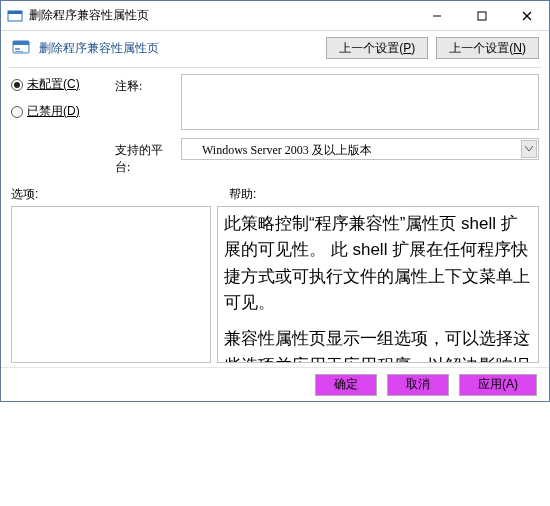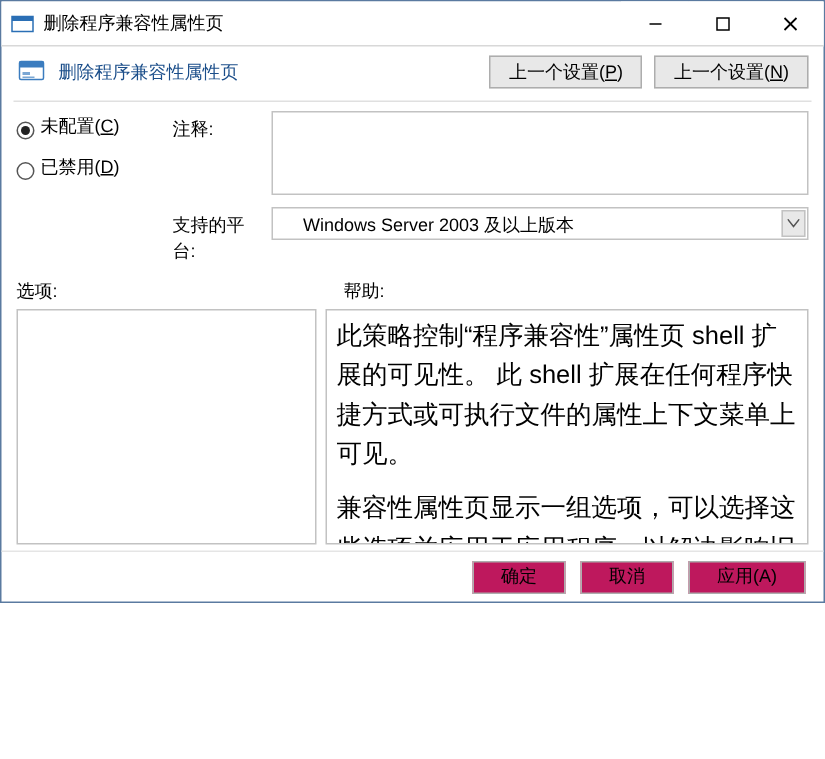--- a/index.html
+++ b/index.html
@@ -64,28 +64,28 @@
     cursor:pointer;
   }
   .navbtn .uline { text-decoration:underline; }
 
   .config-area {
     padding: 0 10px 6px 10px;
     display:flex;
     gap:12px;
   }
   .radio-col { width:92px; display:flex;flex-direction:column;gap:10px; padding-top:2px;}
-  .radio-item { display:flex;align-items:flex-end;gap:4px; cursor:pointer;}
+  .radio-item { display:flex;align-items:center;gap:4px; cursor:pointer;text-decoration:underline;}
   .radio-dot {
     width:12px;height:12px;border:1px solid #555;border-radius:50%;
     display:inline-flex;align-items:center;justify-content:center;background:#fff;
   }
   .radio-dot.sel::after { content:"";width:6px;height:6px;border-radius:50%;background:#222;display:block;}
   .radio-lbl .uline{ text-decoration:underline;}
-  .fields-col { flex:1; display:flex;flex-direction:column;gap:8px; }
+  .fields-col { flex:1; display:flex;flex-direction:column;gap:8px;font-family:Liberation Serif, serif; }
   .field-row { display:flex; align-items:flex-start; gap:6px; }
   .field-label { width:60px; color:#000; padding-top:4px;}
   .comment-box {
     flex:1; height:56px; border:1px solid #c2c2c2; background:#fff;
     font-family:inherit;font-size:12px;padding:3px;resize:none;
   }
   .platform-box {
     flex:1; height:22px; border:1px solid #c2c2c2; background:#fff;
     display:flex;align-items:flex-end;padding:0 20px;position:relative;
   }
@@ -121,21 +121,21 @@
 
   .footer {
     height:34px;
     display:flex;align-items:center;justify-content:flex-end;
     gap:10px;
     padding:0 12px;
     border-top:1px solid #e5e5e5;
   }
   .fbtn {
     height:22px;padding:0 18px;
-    border:1px solid #adadad;background:#be185d;
+    border:1px solid #adadad;background:#d946ef;
     font-size:12px;cursor:pointer;
   }
 
   .sep { height:1px; background:#e0e0e0; margin:0 8px 6px 8px;}
 </style>
 </head>
 <body>
 
 <div class="window">
 

